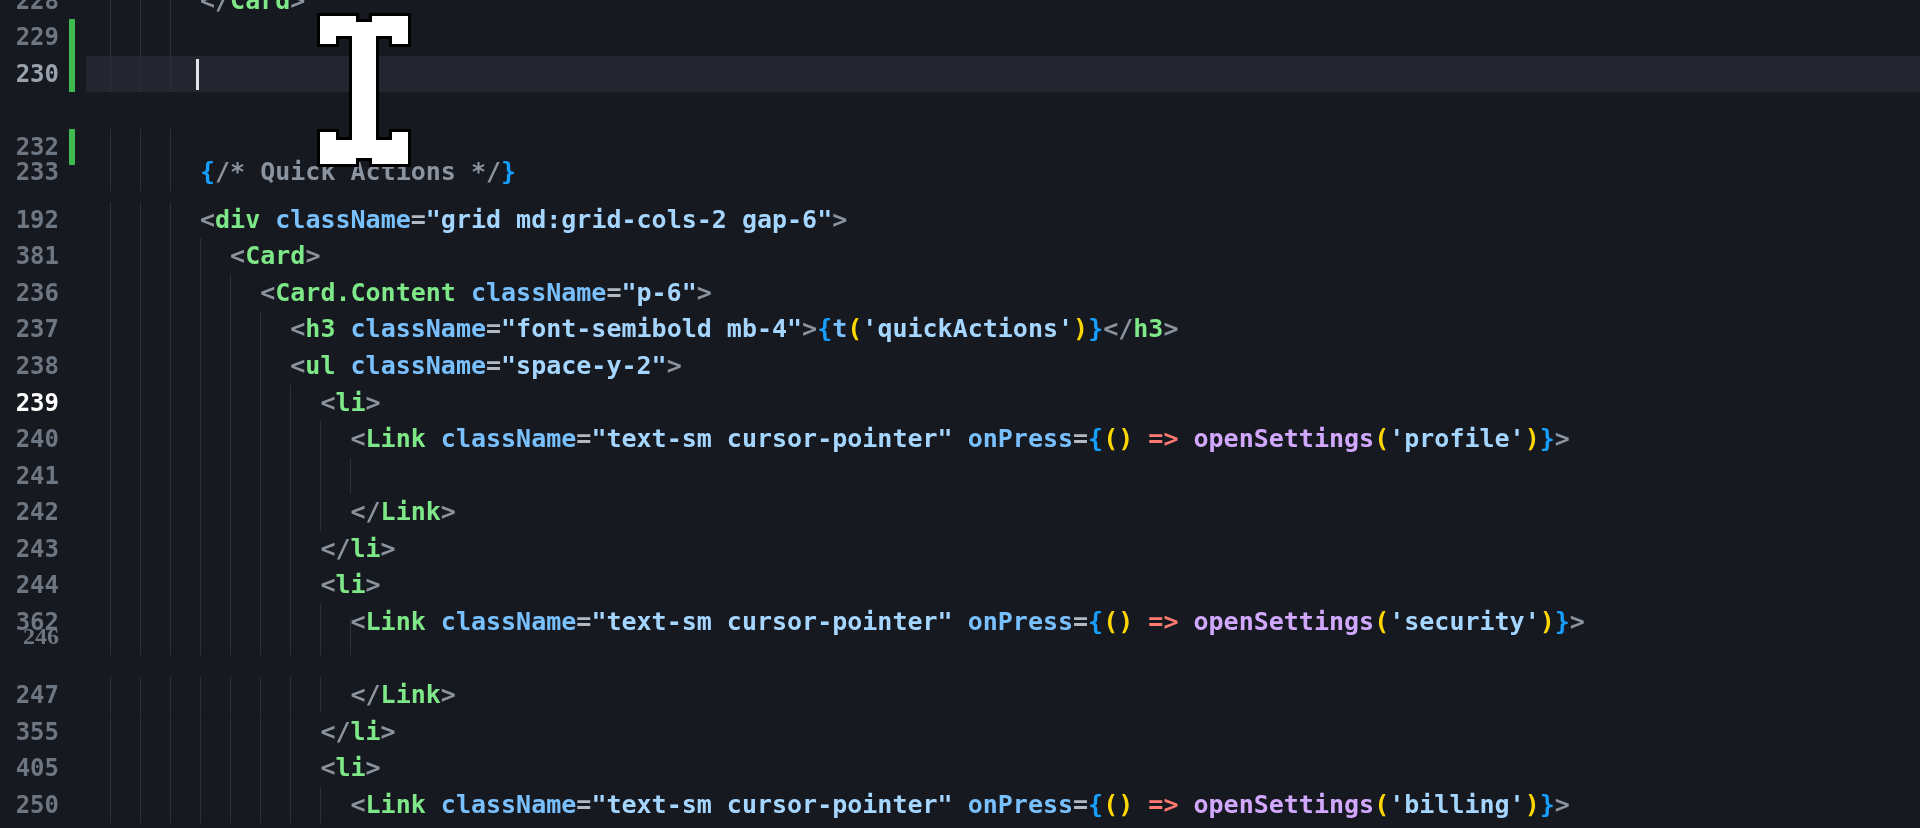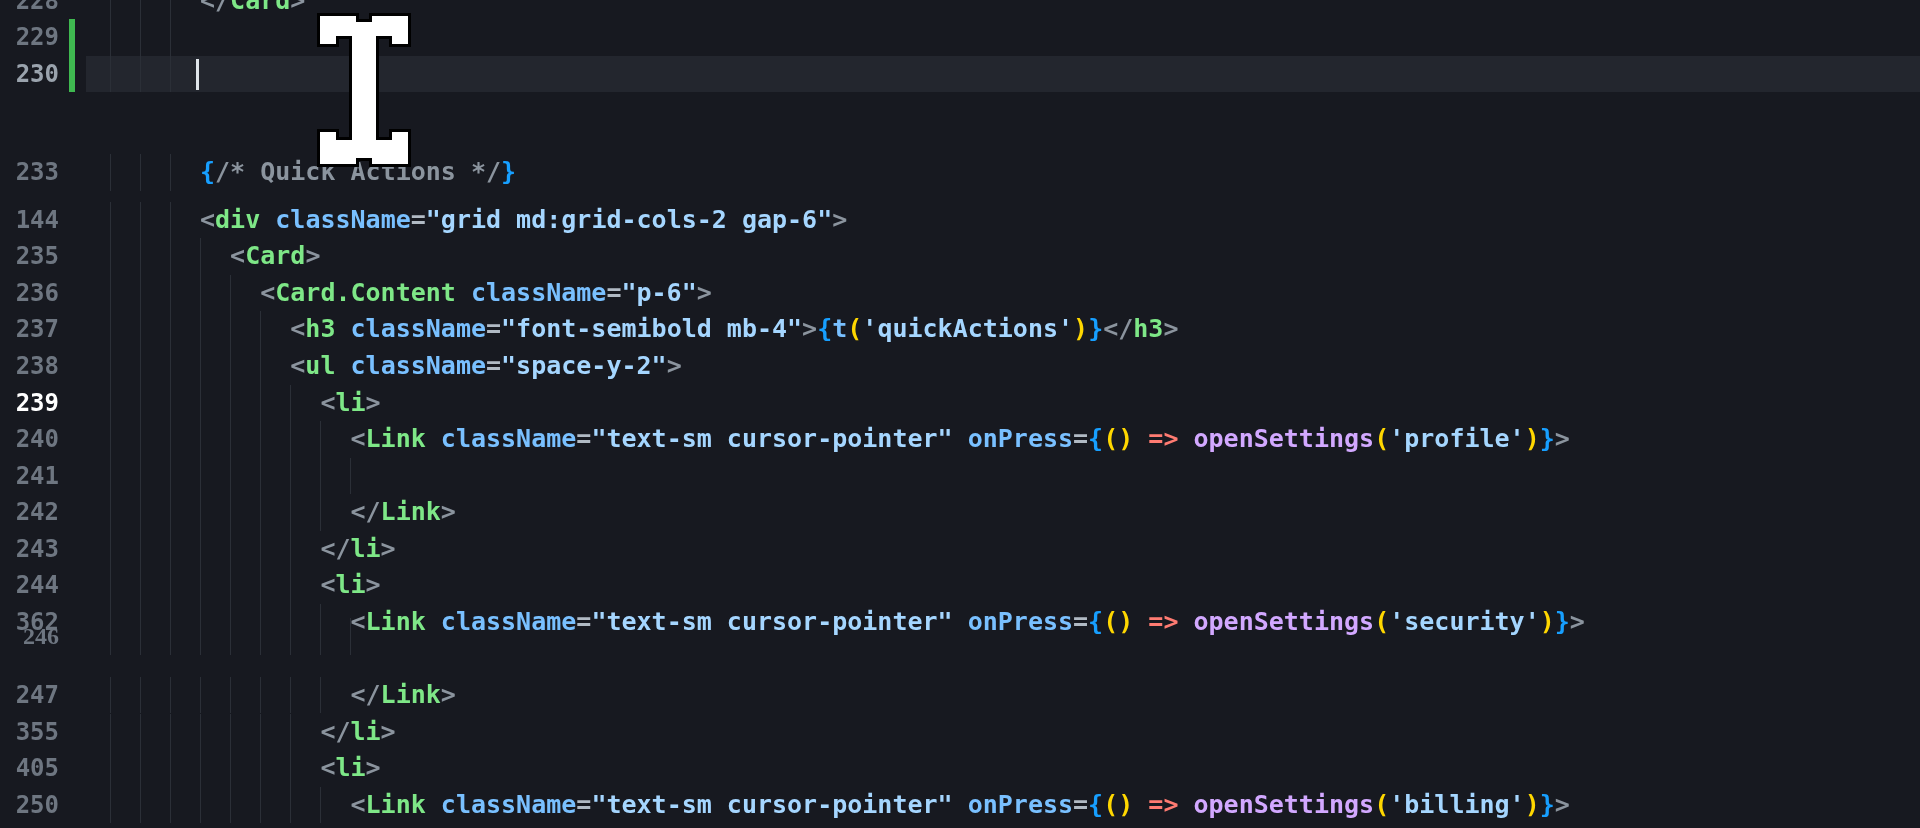--- a/index.html
+++ b/index.html
@@ -45,40 +45,47 @@
     </div>
     <div class="row" style="top: 55.6px;">
       <div class="hl" style="background: rgb(35, 38, 46);"></div>
       <div class="guide" style="left: 110px; background: rgb(43, 47, 55);"></div>
       <div class="guide" style="left: 140px; background: rgb(43, 47, 55);"></div>
       <div class="guide" style="left: 170px; background: rgb(43, 47, 55);"></div>
       <div class="num active" style="color: rgb(154, 163, 173);">230</div>
       <div class="bar" style="background: rgb(63, 185, 80);"></div>
       <div class="caret" style="background: rgb(223, 229, 234);"></div>
     </div>
+    <div class="row" style="top: 128.7px;">
+      <div class="guide" style="left: 110px; background: rgb(43, 47, 55);"></div>
+      <div class="guide" style="left: 140px; background: rgb(43, 47, 55);"></div>
+      <div class="guide" style="left: 170px; background: rgb(43, 47, 55);"></div>
+      <div class="num" style="color: rgb(110, 118, 129);">232</div>
+      <div class="bar" style="background: rgb(63, 185, 80);"></div>
+    </div>
     <div class="row" style="top: 154px;">
       <div class="guide" style="left: 110px; background: rgb(43, 47, 55);"></div>
       <div class="guide" style="left: 140px; background: rgb(43, 47, 55);"></div>
       <div class="guide" style="left: 170px; background: rgb(43, 47, 55);"></div>
       <div class="num" style="color: rgb(110, 118, 129);">233</div>
       <div class="code" style="left: 200px;"><span style="color: rgb(23, 159, 255);">{</span><span style="color: rgb(139, 148, 158);">/* Quick Actions */</span><span style="color: rgb(23, 159, 255);">}</span></div>
     </div>
     <div class="row" style="top: 201.8px;">
       <div class="guide" style="left: 110px; background: rgb(43, 47, 55);"></div>
       <div class="guide" style="left: 140px; background: rgb(43, 47, 55);"></div>
       <div class="guide" style="left: 170px; background: rgb(43, 47, 55);"></div>
-      <div class="num" style="color: rgb(110, 118, 129);">144</div>
+      <div class="num" style="color: rgb(110, 118, 129);">192</div>
       <div class="code" style="left: 200px;"><span style="color: rgb(139, 148, 158);">&lt;</span><span style="color: rgb(126, 231, 135);">div</span><span style="color: rgb(230, 237, 243);"> </span><span style="color: rgb(121, 192, 255);">className</span><span style="color: rgb(177, 186, 196);">=</span><span style="color: rgb(165, 214, 255);">"grid md:grid-cols-2 gap-6"</span><span style="color: rgb(139, 148, 158);">&gt;</span></div>
     </div>
     <div class="row" style="top: 238.35px;">
       <div class="guide" style="left: 110px; background: rgb(43, 47, 55);"></div>
       <div class="guide" style="left: 140px; background: rgb(43, 47, 55);"></div>
       <div class="guide" style="left: 170px; background: rgb(43, 47, 55);"></div>
       <div class="guide" style="left: 200px; background: rgb(43, 47, 55);"></div>
-      <div class="num" style="color: rgb(110, 118, 129);">235</div>
+      <div class="num" style="color: rgb(110, 118, 129);">381</div>
       <div class="code" style="left: 230.1px;"><span style="color: rgb(139, 148, 158);">&lt;</span><span style="color: rgb(126, 231, 135);">Card</span><span style="color: rgb(139, 148, 158);">&gt;</span></div>
     </div>
     <div class="row" style="top: 274.9px;">
       <div class="guide" style="left: 110px; background: rgb(43, 47, 55);"></div>
       <div class="guide" style="left: 140px; background: rgb(43, 47, 55);"></div>
       <div class="guide" style="left: 170px; background: rgb(43, 47, 55);"></div>
       <div class="guide" style="left: 200px; background: rgb(43, 47, 55);"></div>
       <div class="guide" style="left: 230px; background: rgb(43, 47, 55);"></div>
       <div class="num" style="color: rgb(110, 118, 129);">236</div>
       <div class="code" style="left: 260.2px;"><span style="color: rgb(139, 148, 158);">&lt;</span><span style="color: rgb(126, 231, 135);">Card.Content</span><span style="color: rgb(230, 237, 243);"> </span><span style="color: rgb(121, 192, 255);">className</span><span style="color: rgb(177, 186, 196);">=</span><span style="color: rgb(165, 214, 255);">"p-6"</span><span style="color: rgb(139, 148, 158);">&gt;</span></div>

